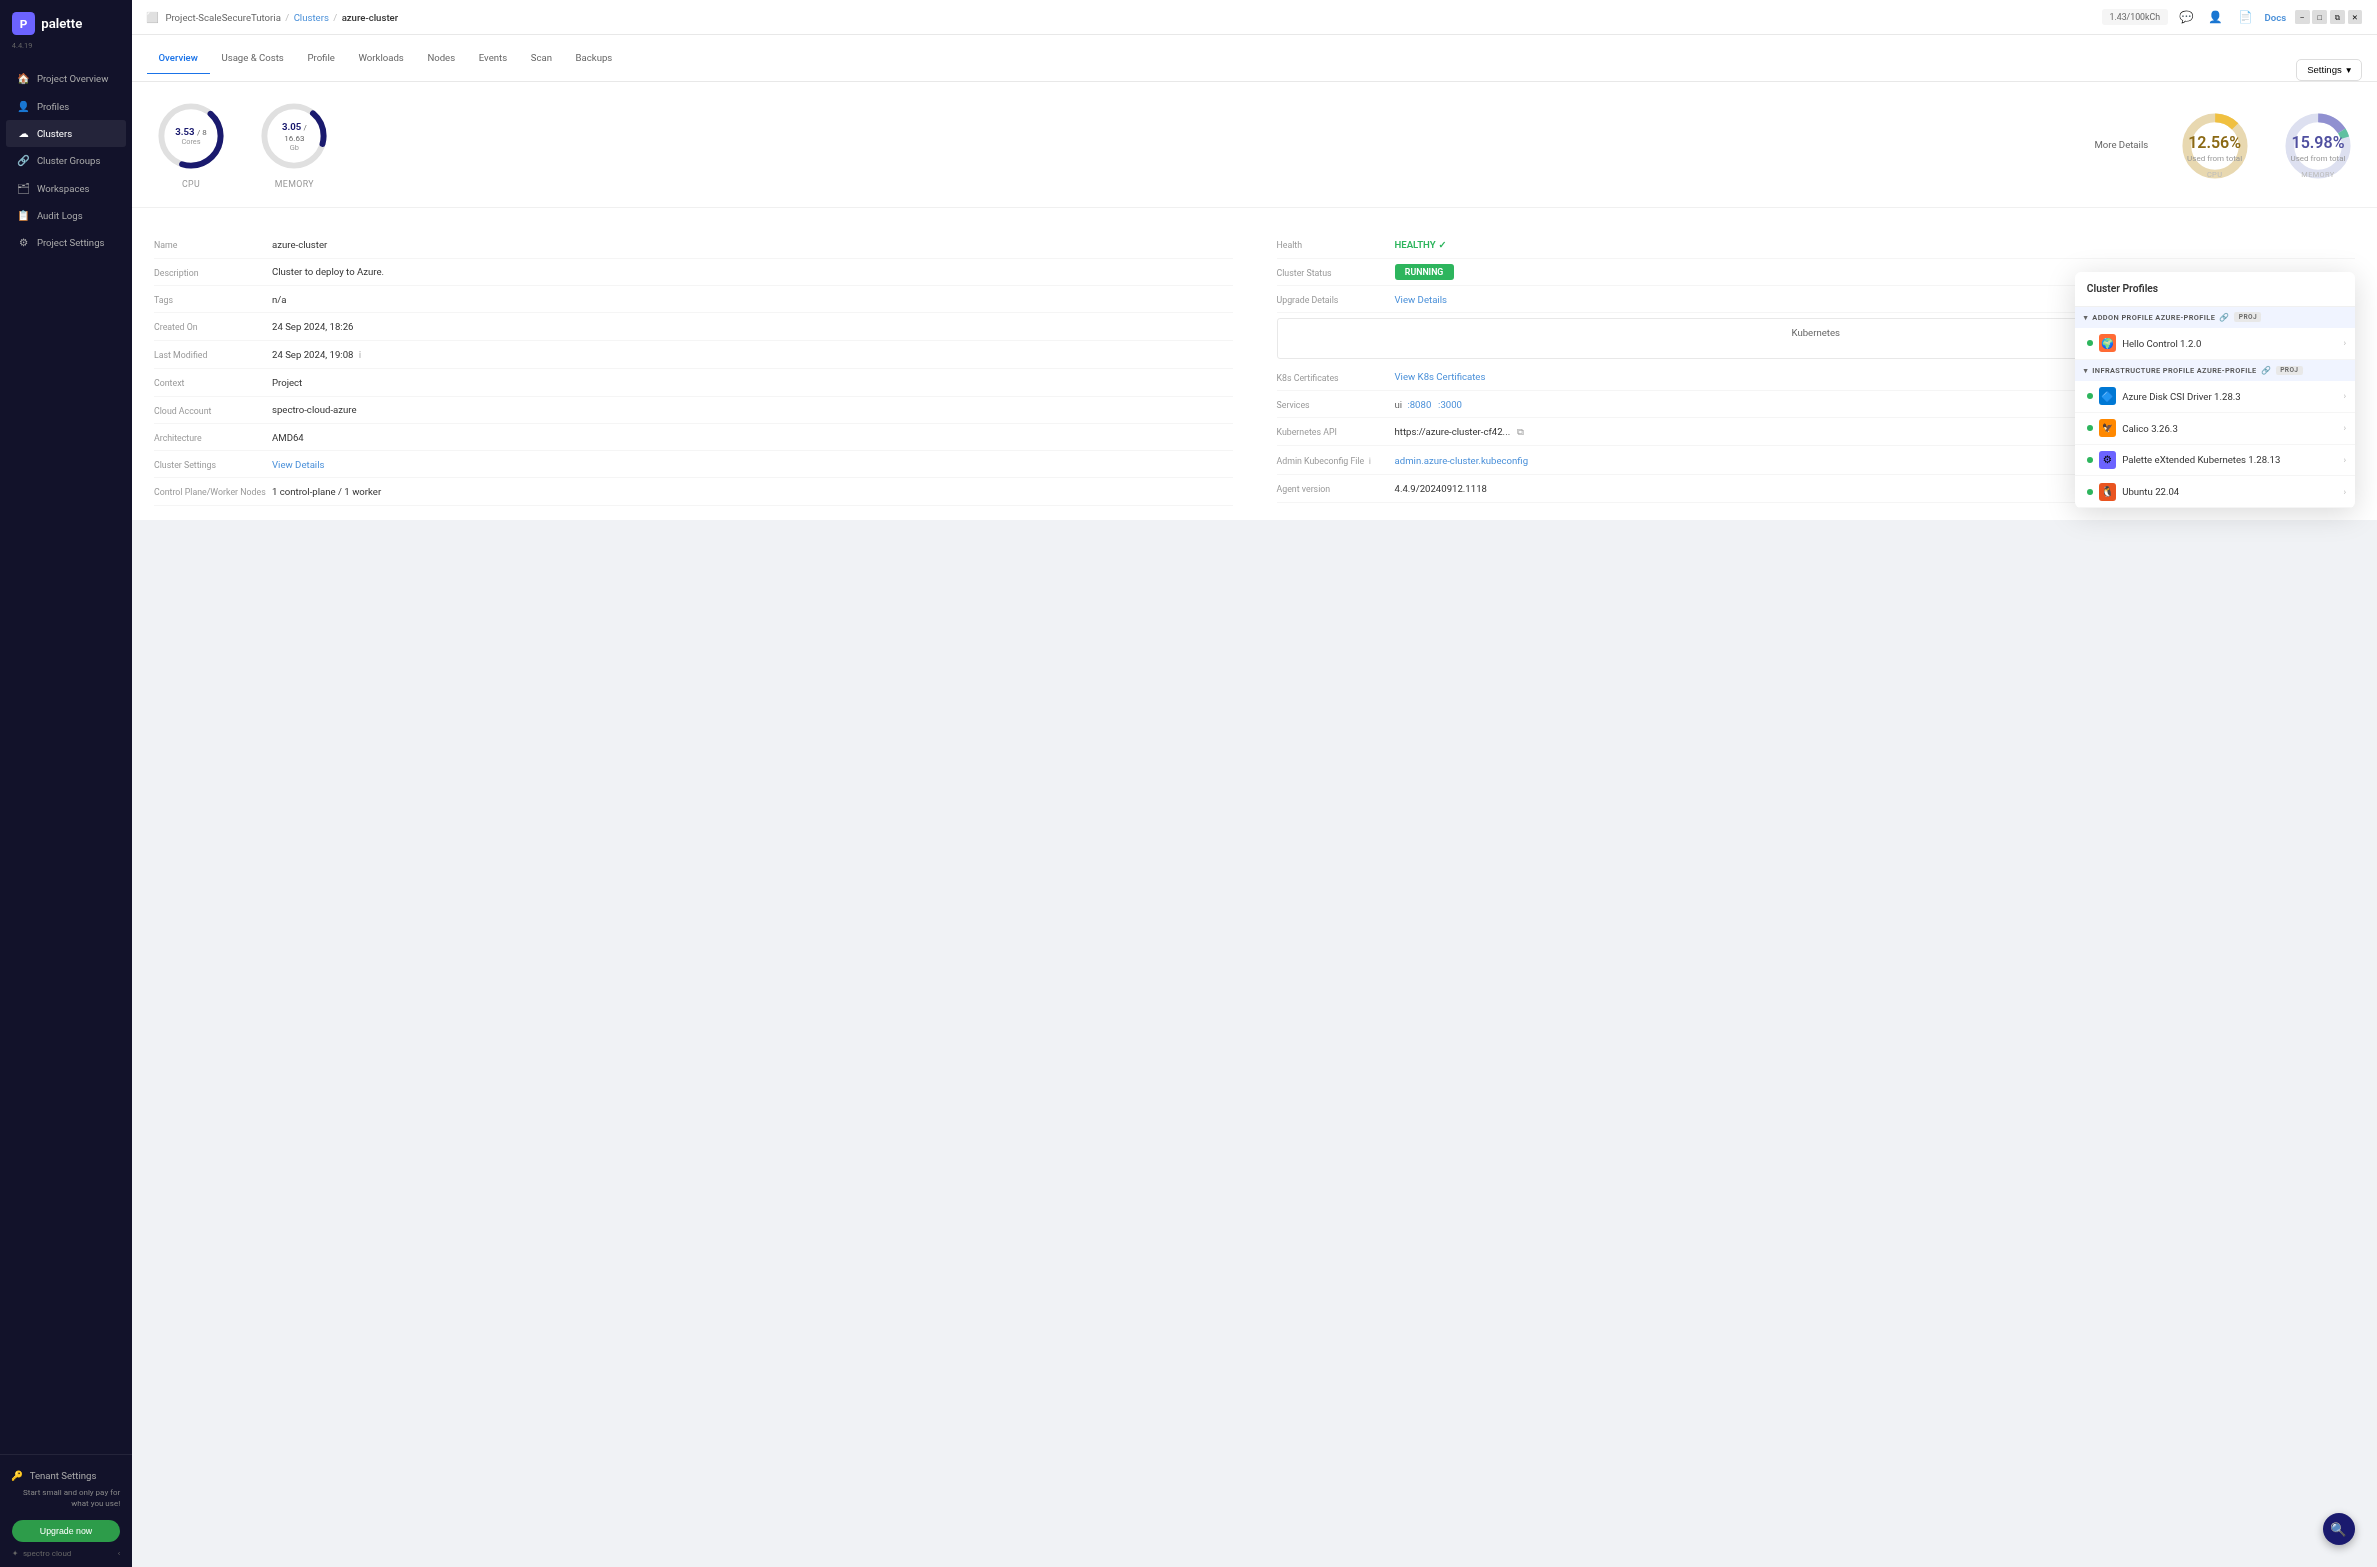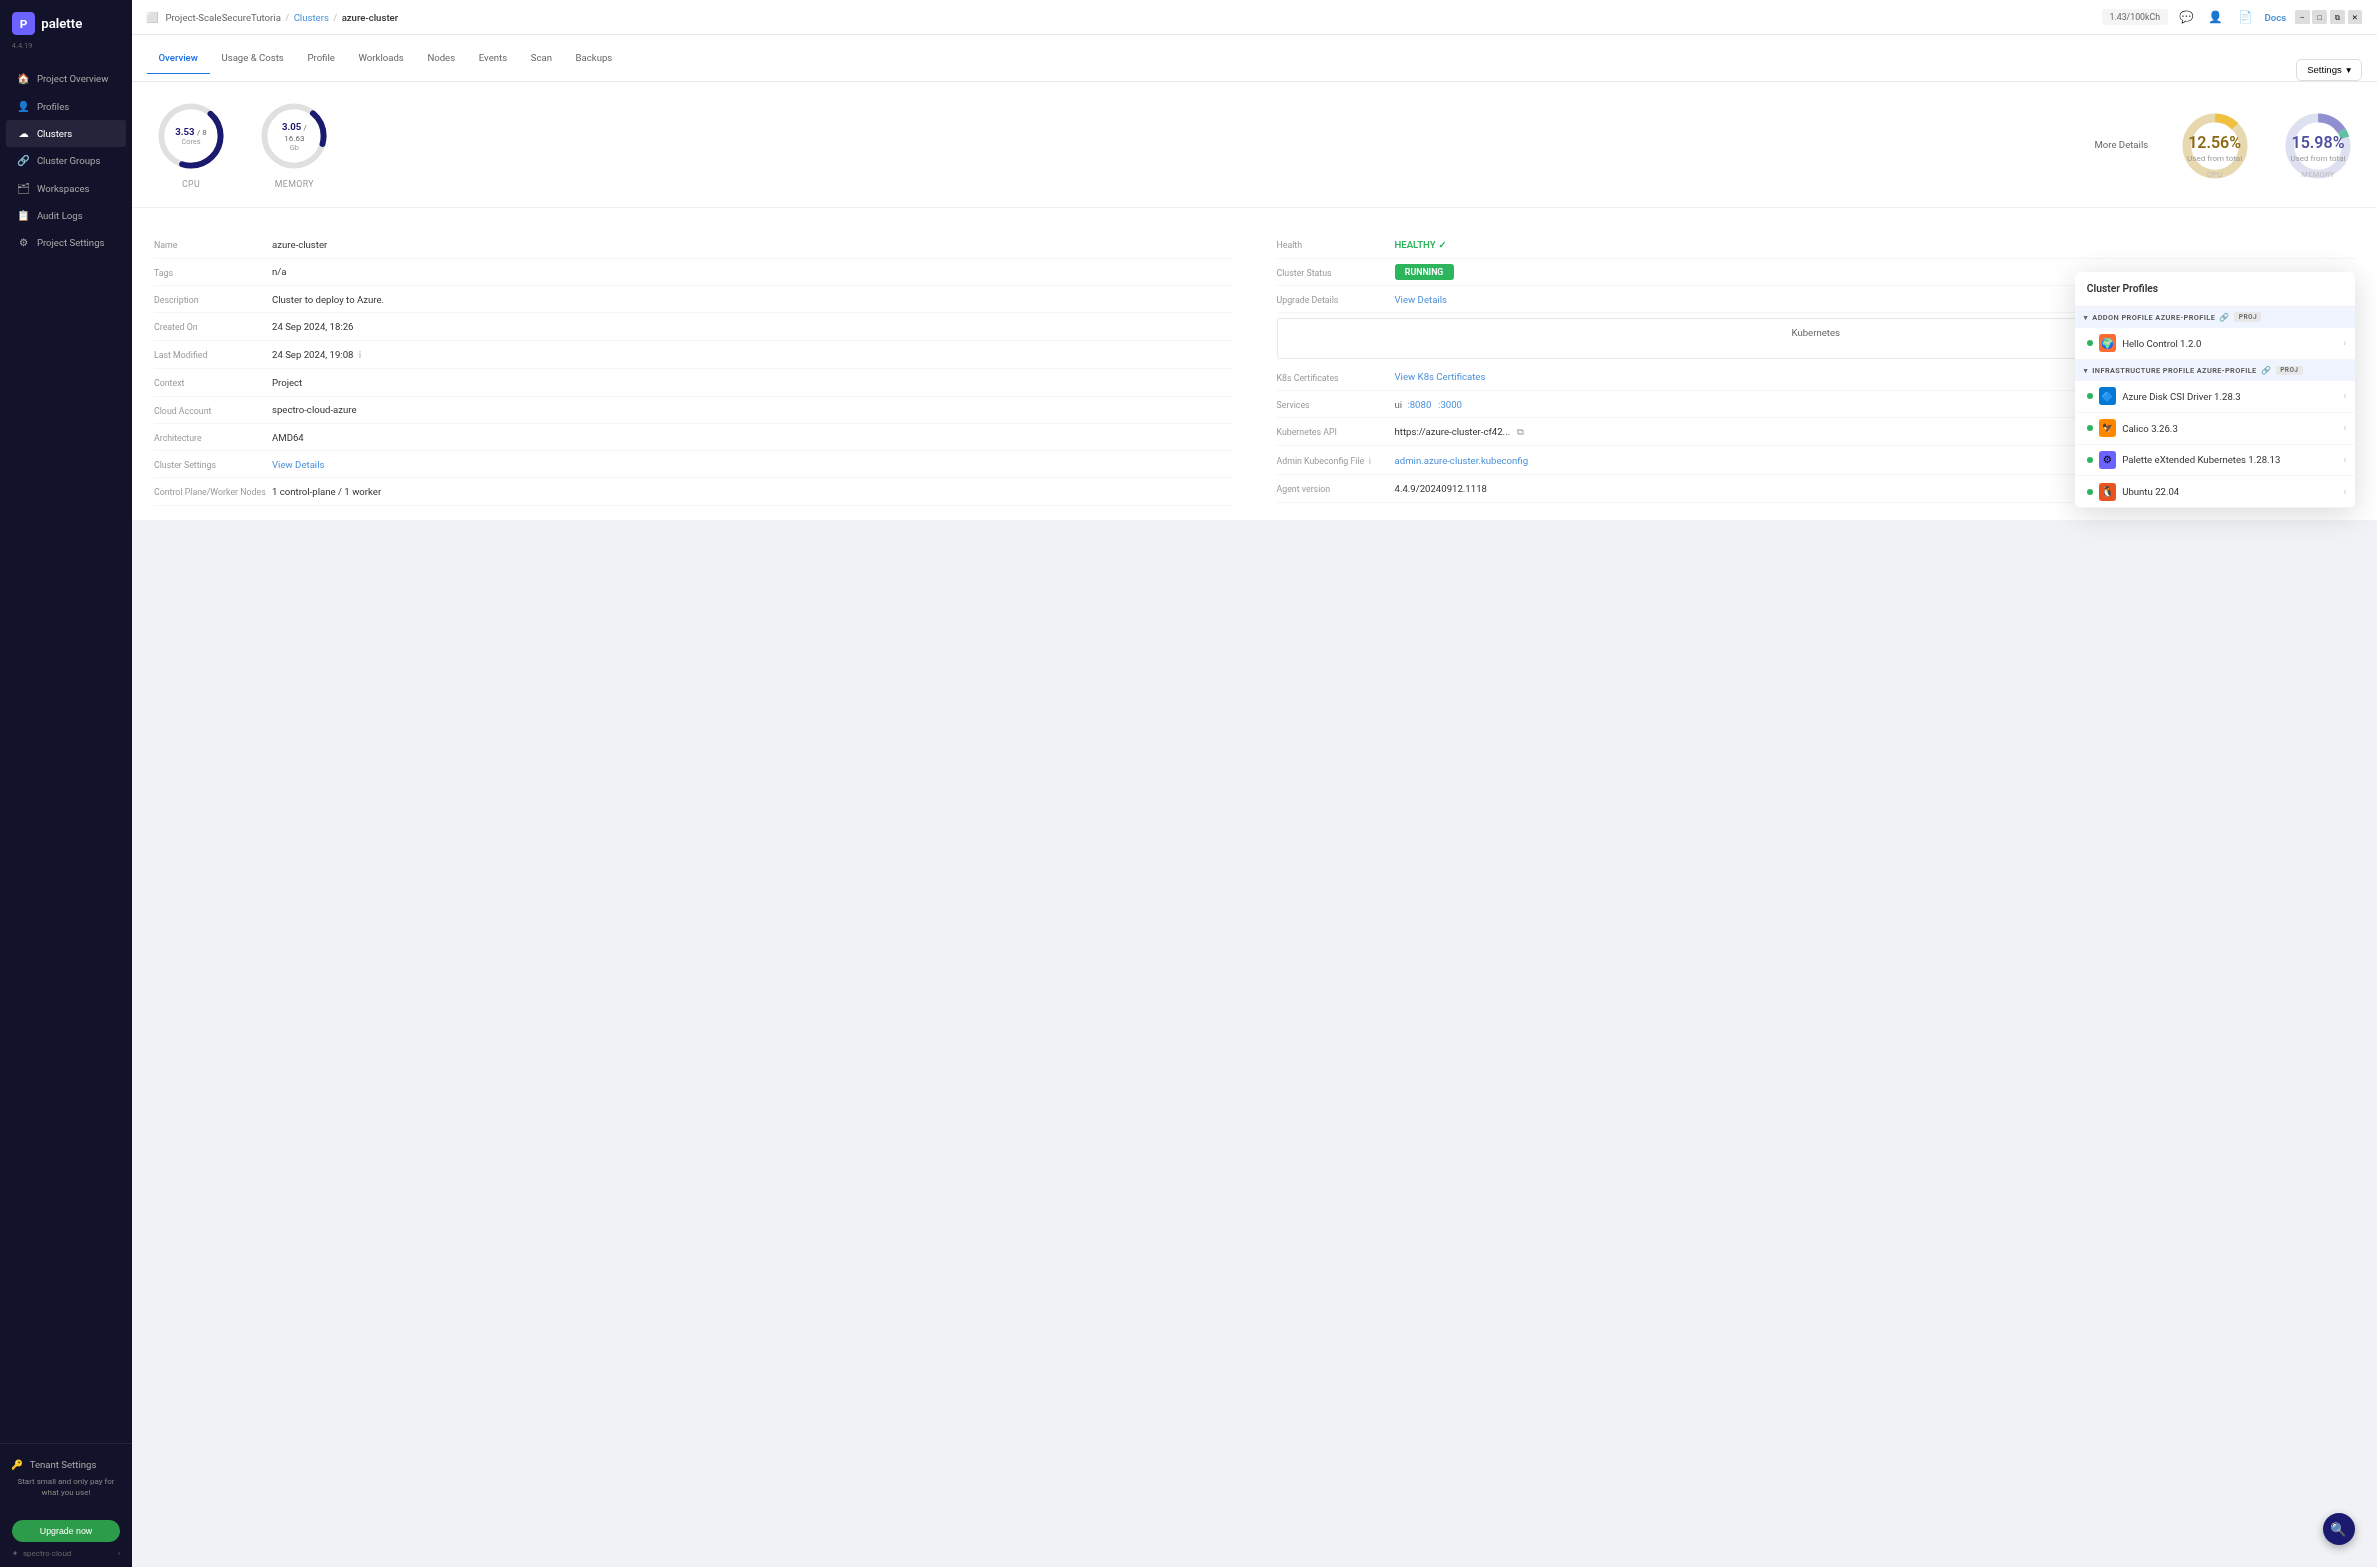--- a/index.html
+++ b/index.html
@@ -11,21 +11,21 @@
     .sidebar-logo-icon { width: 23.6px; height: 23.6px; background: #6c63ff; border-radius: 4.4px; display: flex; align-items: center; justify-content: center; color: white; font-size: 11.8px; font-weight: bold; }
     .sidebar-logo-text { color: white; font-size: 13.2px; font-weight: 600; }
     .sidebar-version { color: #666; font-size: 7.4px; padding: 0 11.8px 8.8px; }
     .sidebar-nav { flex: 1; padding: 5.9px 0; }
     .sidebar-item { display: flex; align-items: center; gap: 7.4px; padding: 7.4px 11.8px; color: #aaa; cursor: pointer; border-radius: 2.9px; margin: 0.7px 5.9px; transition: background 0.2s; }
     .sidebar-item.active { background: rgba(255,255,255,0.08); color: #fff; }
     .sidebar-item-icon { width: 11.8px; height: 11.8px; display: flex; align-items: center; justify-content: center; font-size: 10.3px; flex-shrink: 0; }
     .sidebar-item-label { font-size: 9.6px; }
     .sidebar-bottom { padding: 8.8px 11.8px; border-top: 0.7px solid rgba(255,255,255,0.08); }
     .sidebar-tenant { display: flex; align-items: center; gap: 5.9px; padding: 5.9px 0; color: #aaa; cursor: pointer; }
-    .sidebar-upsell { color: #888; font-size: 8px; text-align: center; line-height: 1.4; margin-bottom: 22px; }
+    .sidebar-upsell { color: #888; font-size: 8px; text-align: right; line-height: 1.4; margin-bottom: 11px; }
     .upgrade-btn { background: #2d9c4a; color: white; border: none; border-radius: 14.7px; padding: 5.9px 14.7px; font-size: 8.8px; cursor: pointer; width: 100%; }
     .spectro-cloud { display: flex; align-items: center; gap: 4.4px; margin-top: 7.4px; color: #666; font-size: 8px; }
     .collapse-btn { margin-left: auto; color: #666; cursor: pointer; }
 
     
     .main { flex: 1; display: flex; flex-direction: column; background: #f0f2f5; overflow: hidden; }
 
     
     .topbar { background: white; border-bottom: 0.7px solid #e8e8e8; padding: 0 14.7px; height: 35px; display: flex; align-items: center; gap: 5.9px; flex-shrink: 0; }
     .topbar-breadcrumb { display: flex; align-items: center; gap: 4.4px; color: #666; font-size: 9.6px; }
@@ -263,26 +263,26 @@
 
       <div class="details-section">
         <div class="details-grid">
 
           <div class="details-col">
             <div class="detail-row">
               <div class="detail-label">Name</div>
               <div class="detail-value">azure-cluster</div>
             </div>
             <div class="detail-row">
+              <div class="detail-label">Description</div>
+              <div class="detail-value">Cluster to deploy to Azure.</div>
+            </div>
+            <div class="detail-row">
               <div class="detail-label">Tags</div>
               <div class="detail-value">n/a</div>
-            </div>
-            <div class="detail-row">
-              <div class="detail-label">Description</div>
-              <div class="detail-value">Cluster to deploy to Azure.</div>
             </div>
             <div class="detail-row">
               <div class="detail-label">Created On</div>
               <div class="detail-value">24 Sep 2024, 18:26</div>
             </div>
             <div class="detail-row">
               <div class="detail-label">Last Modified</div>
               <div class="detail-value">
                 <span>24 Sep 2024, 19:08</span>
                 <span style="color:#aaa; margin-left:2.9px; cursor:pointer;">ℹ</span>

